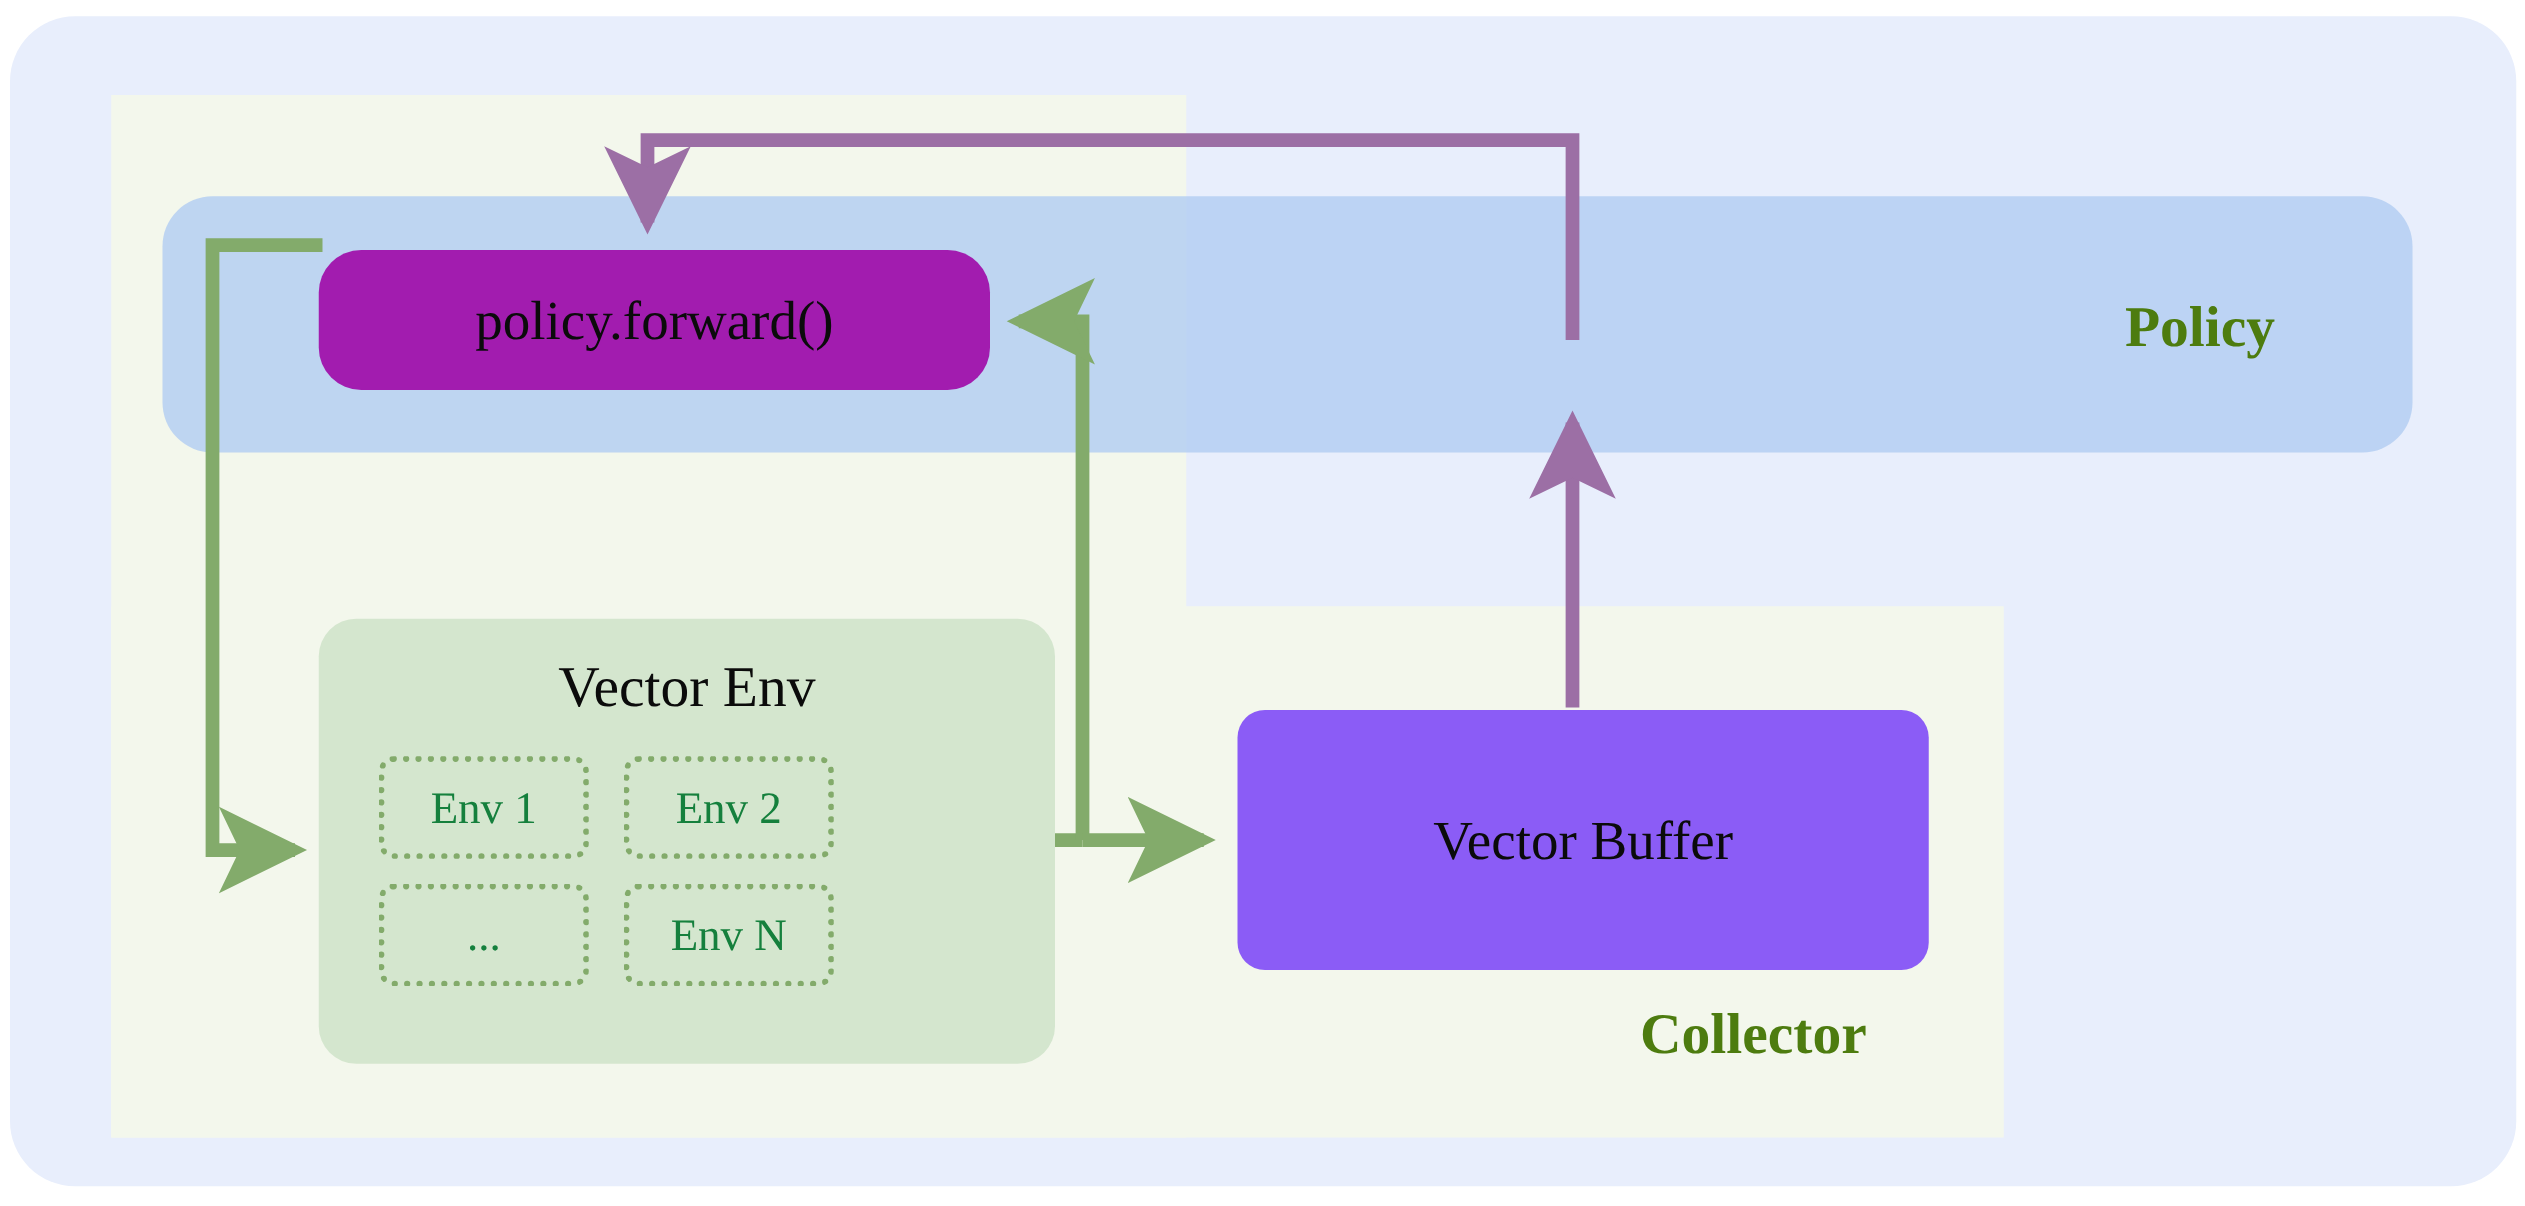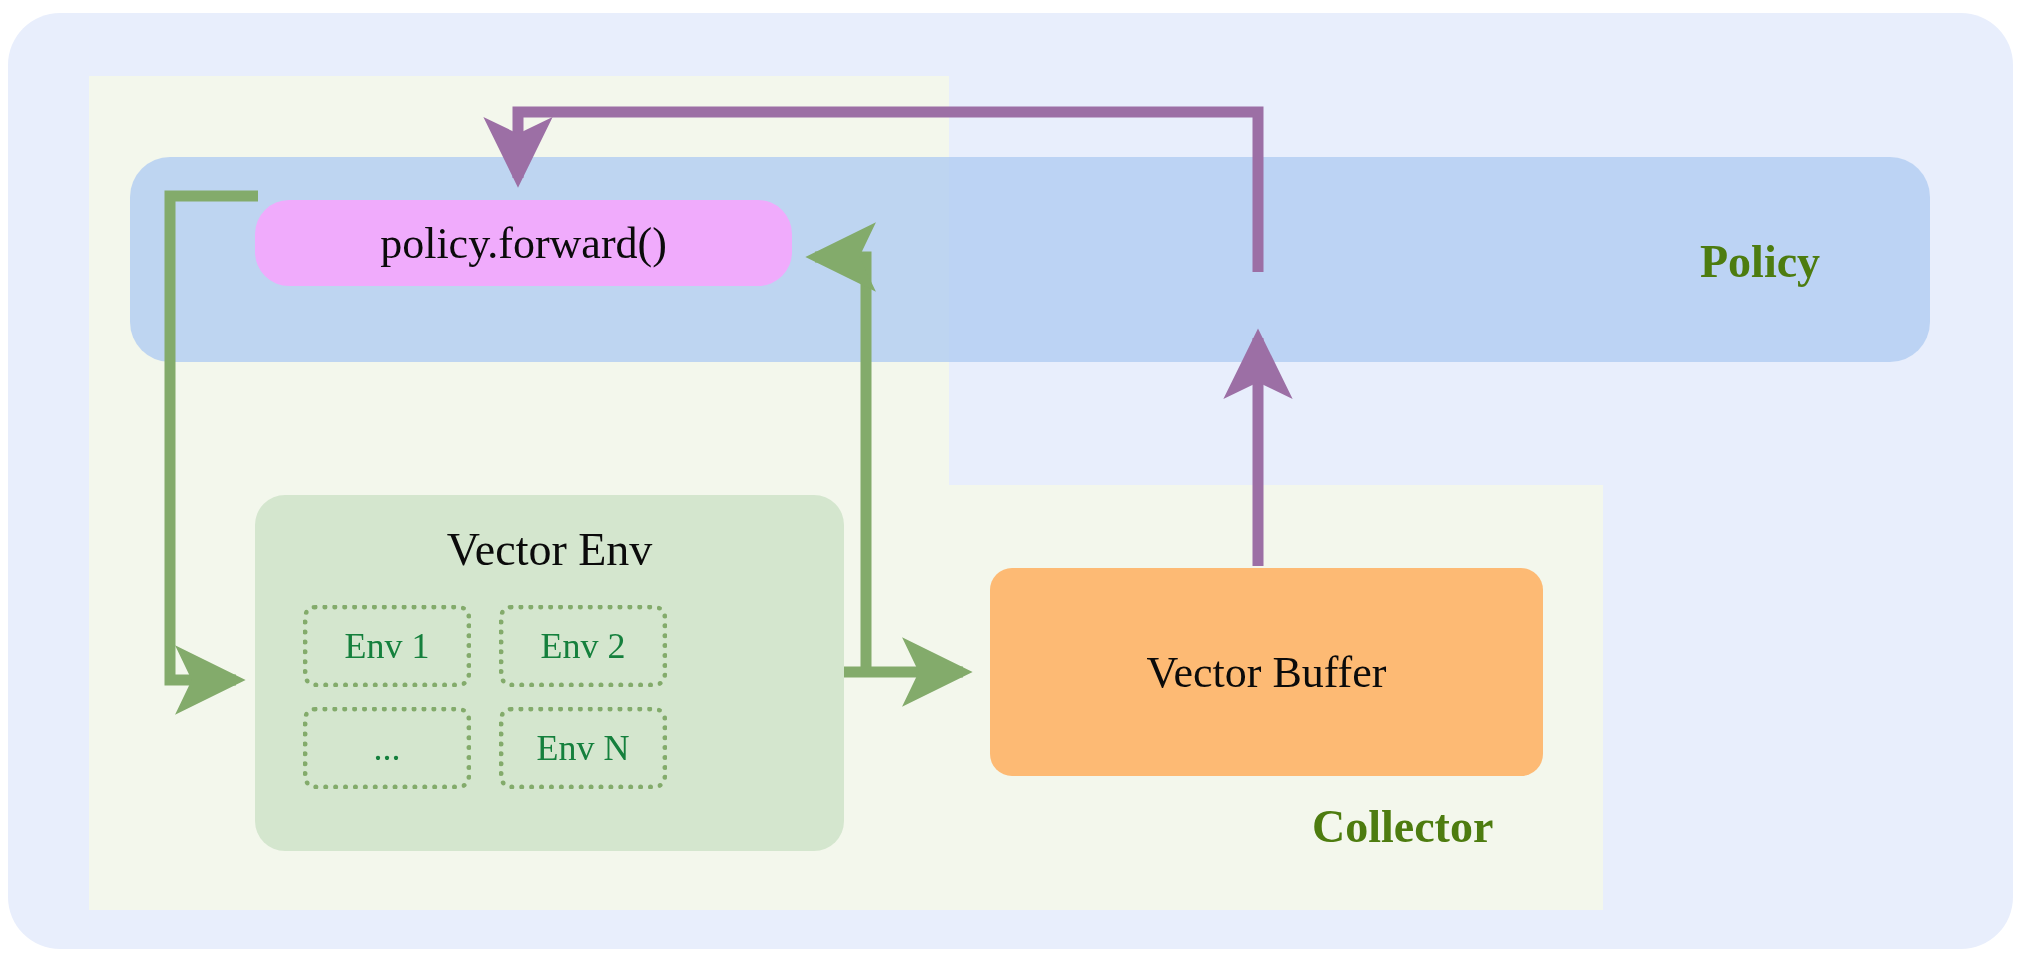--- a/index.html
+++ b/index.html
@@ -65,22 +65,22 @@
     box-sizing: border-box;
     display: flex;
     align-items: center;
     justify-content: center;
     color: #0b0b0b;
   }
   .node-policy-forward {
     left: 255px;
     top: 200px;
     width: 537px;
-    height: 86px;
-    background: #f0abfc;
+    height: 112px;
+    background: #a21caf;
     border-radius: 34px;
     font-size: 44px;
   }
   .node-policy-update {
     left: 990px;
     top: 200px;
     width: 530px;
     height: 118px;
     background: #9dbcf5;
     border-radius: 34px;
@@ -93,21 +93,21 @@
     height: 356px;
     background: #d4e6ce;
     border-radius: 30px;
     display: block;
   }
   .node-vector-buffer {
     left: 990px;
     top: 568px;
     width: 553px;
     height: 208px;
-    background: #fdba74;
+    background: #8b5cf6;
     border-radius: 22px;
     font-size: 44px;
   }
 
   
   .venv-title {
     position: absolute;
     left: 0;
     top: 28px;
     width: 100%;

